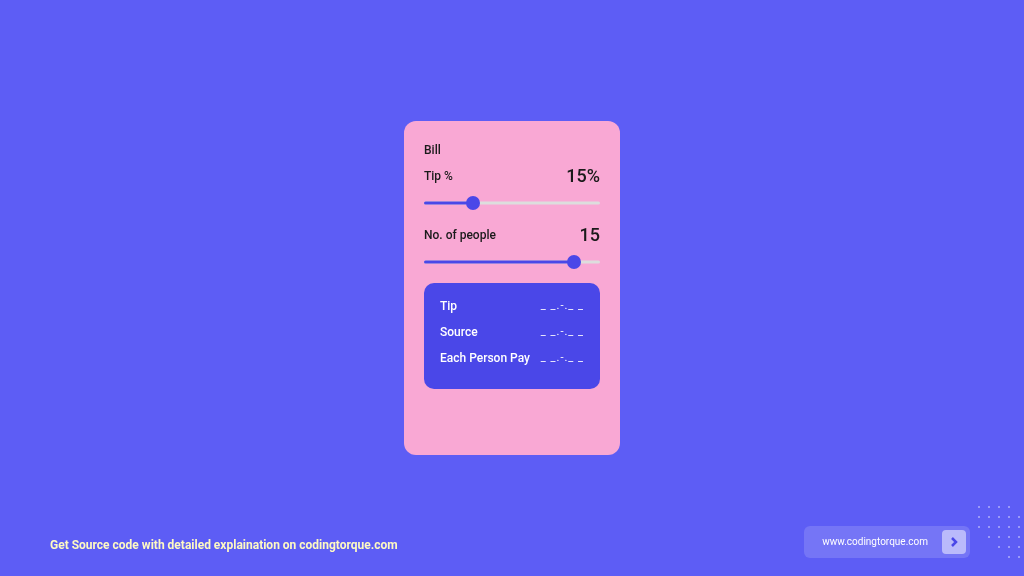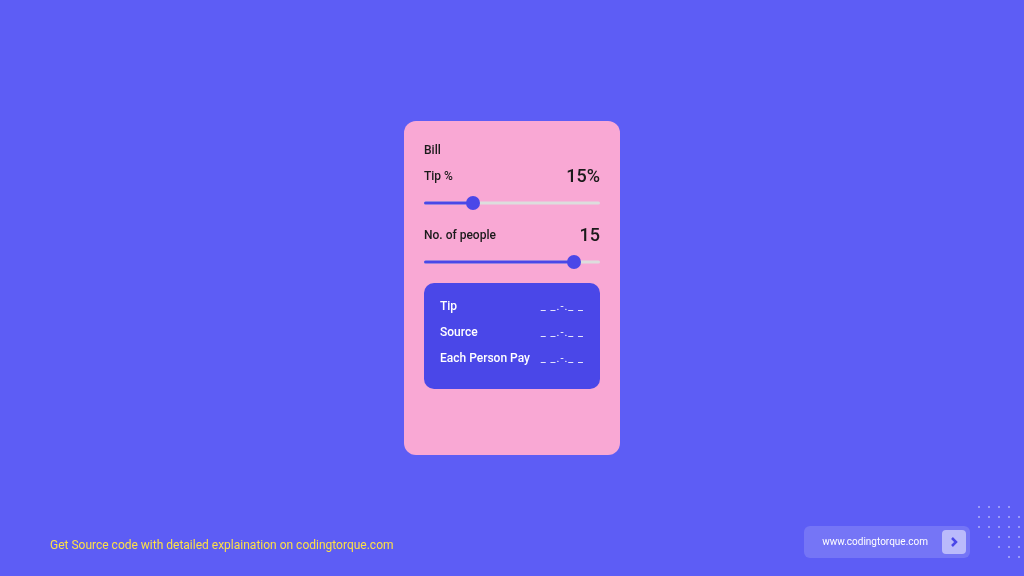--- a/index.html
+++ b/index.html
@@ -102,21 +102,20 @@
       background: #4A47E8;
       border-radius: 10px;
       padding: 16px 16px 20px;
       margin-top: 10px;
       margin-bottom: 36px;
     }
 
     .result-row {
       display: flex;
       justify-content: space-between;
-      align-items: center;
       margin-bottom: 12px;
     }
 
     .result-row:last-child {
       margin-bottom: 4px;
     }
 
     .result-label {
       font-size: 12px;
       color: #fff;
@@ -127,22 +126,22 @@
       font-size: 11px;
       color: #fff;
       letter-spacing: 1px;
     }
 
     .footer-text {
       position: absolute;
       bottom: 24px;
       left: 50px;
       font-size: 12px;
-      color: #fde047;
-      font-weight: 400;
+      color: #fef9c3;
+      font-weight: 700;
     }
 
     .footer-button {
       position: absolute;
       bottom: 18px;
       right: 54px;
       display: flex;
       align-items: flex-start;
       background: rgba(255, 255, 255, 0.15);
       border-radius: 6px;

